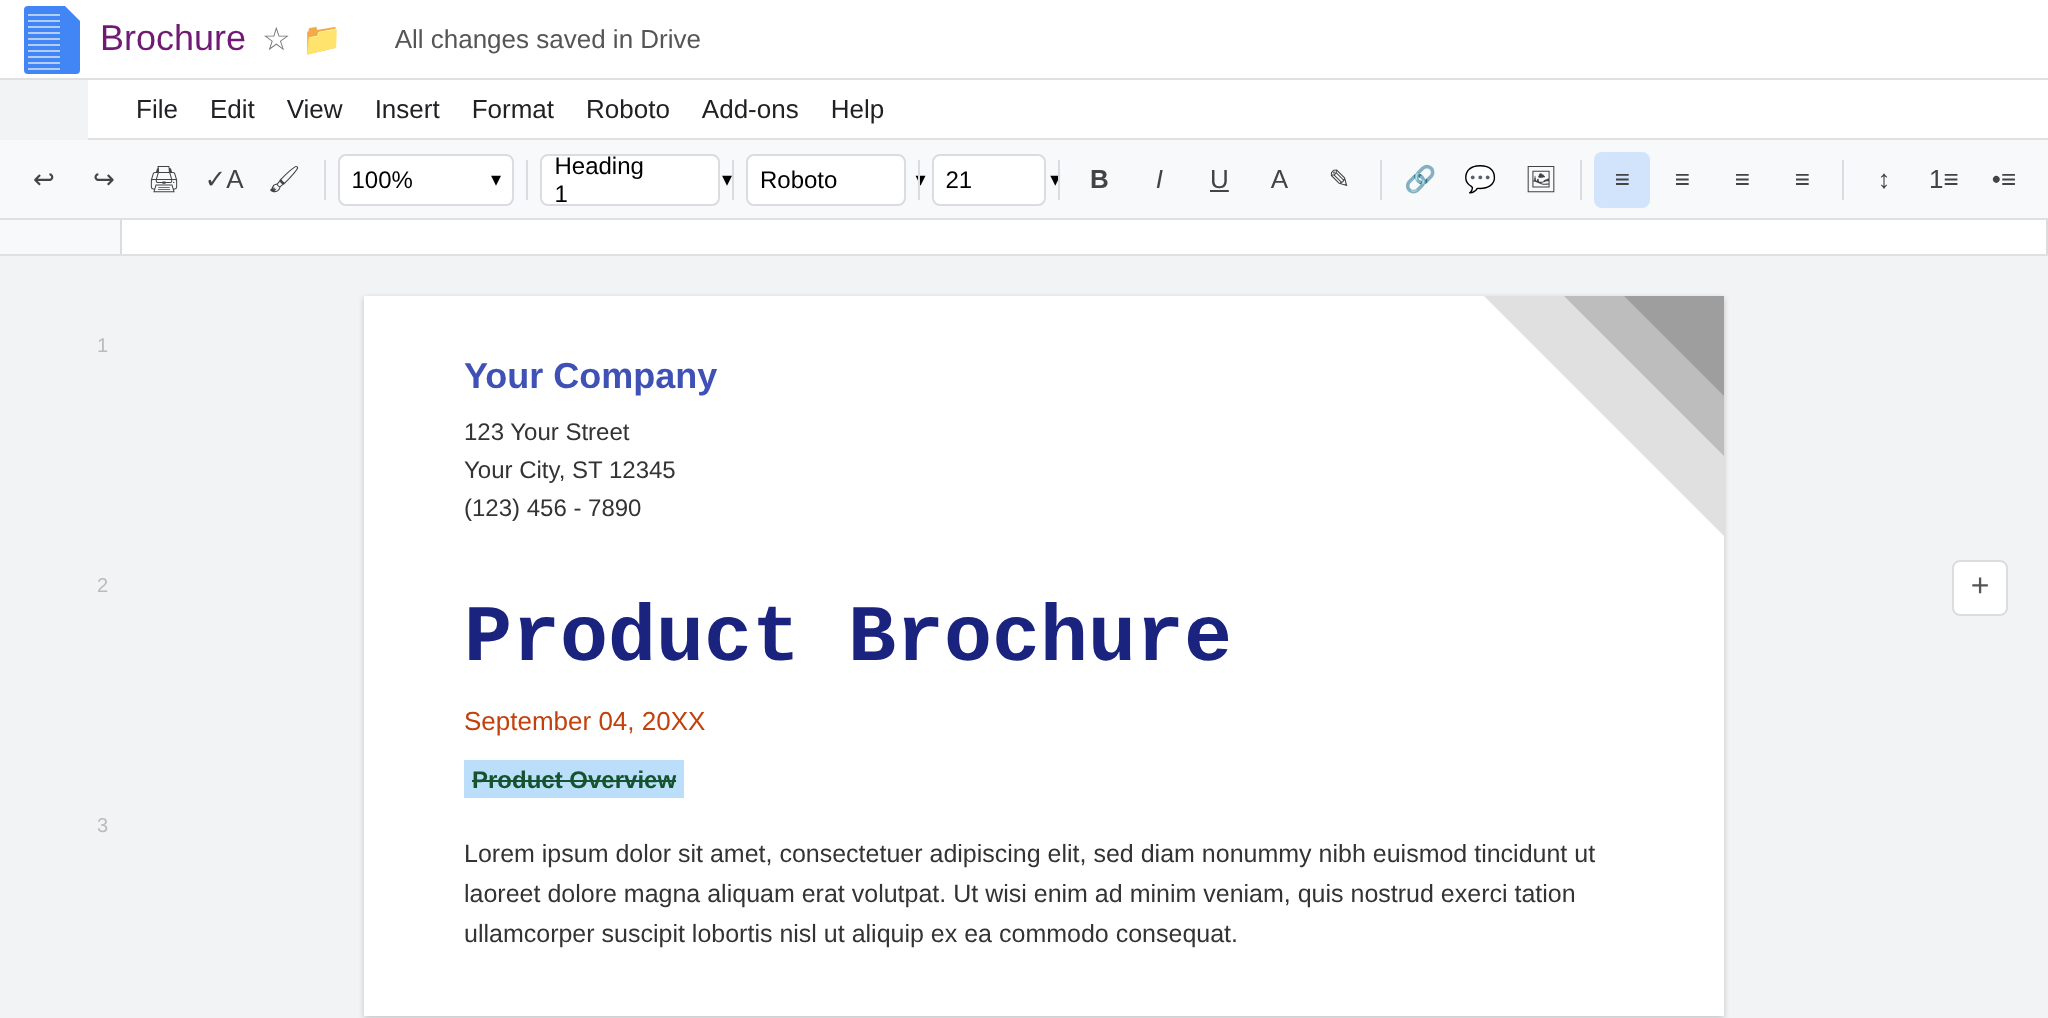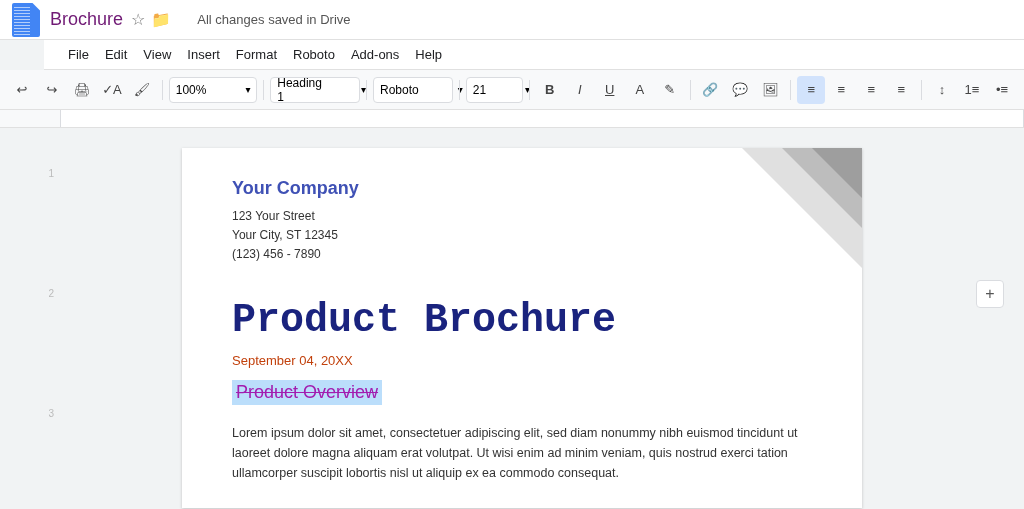--- a/index.html
+++ b/index.html
@@ -205,23 +205,23 @@
       font-size: 13px;
       margin-bottom: 12px;
     }
     .section-heading-box {
       background: #bbdefb;
       display: inline-block;
       padding: 2px 4px;
       margin-bottom: 8px;
     }
     .section-heading {
-      font-size: 18px;
-      font-weight: normal;
-      color: #a21caf;
+      font-size: 12px;
+      font-weight: bold;
+      color: #14532d;
       text-decoration: line-through;
     }
     .body-text {
       font-size: 12.5px;
       color: #333;
       line-height: 1.6;
     }
 
     
     #right-sidebar {

